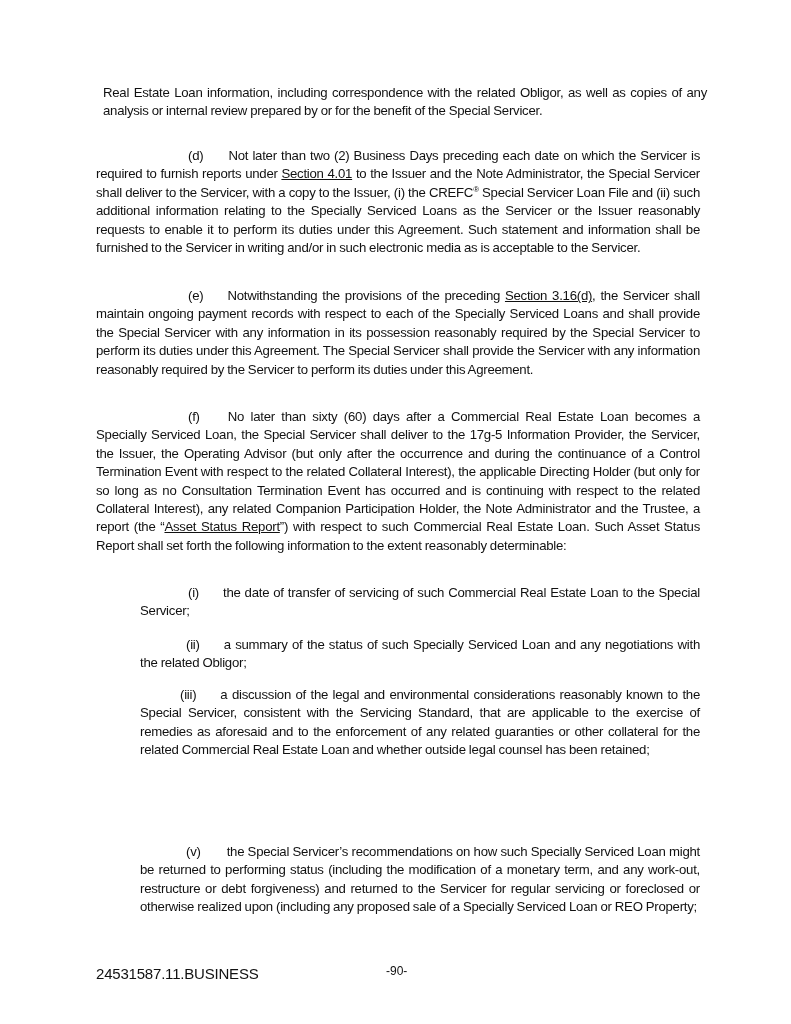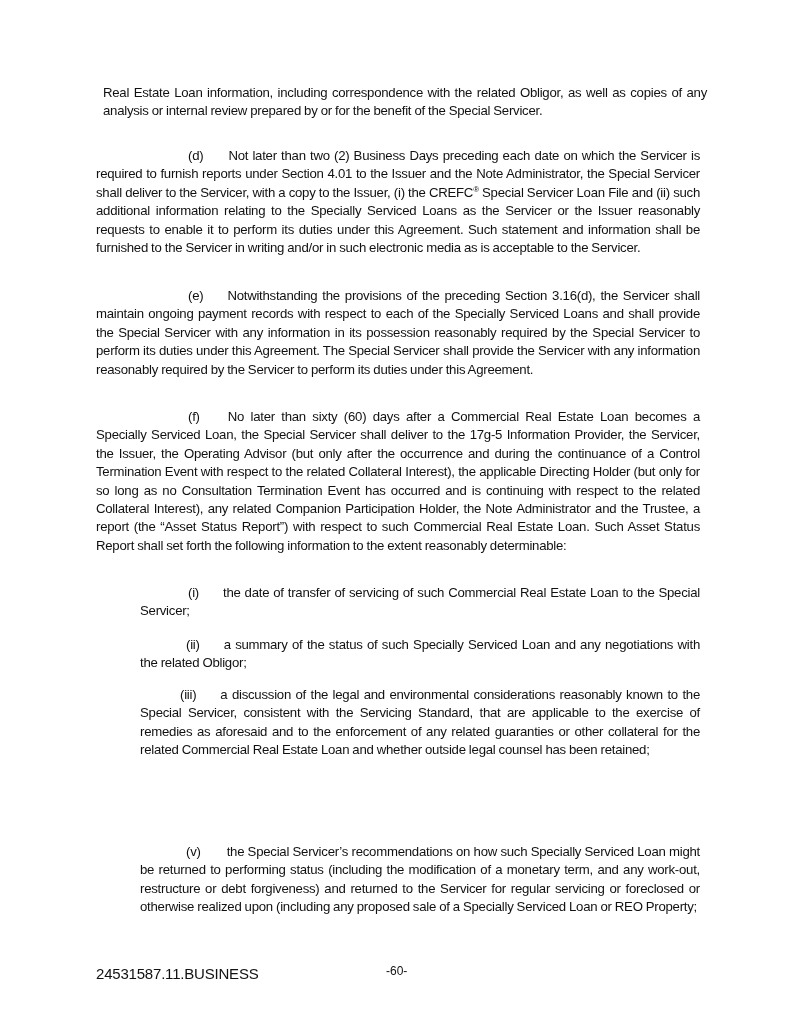--- a/index.html
+++ b/index.html
@@ -2,21 +2,21 @@
 <html><head>
 <meta charset="utf-8">
 <style>
   html, body { margin: 0; padding: 0; background: #ffffff; }
   body { width: 791px; height: 1024px; position: relative; overflow: hidden; }
   .page {
     position: absolute; left: 0; top: 0; width: 791px; height: 1024px;
     font-family: "Liberation Sans", sans-serif; color: #111; font-size: 13.2px; line-height: 18.4px;
   }
   .para { position: absolute; text-align: justify; margin: 0; letter-spacing: -0.25px; word-spacing: -0.3px; }
-  .u { }
+  .u { text-decoration: underline; }
   sup { font-size: 8px; line-height: 0; vertical-align: 5px; }
   .tab { display: inline-block; }
   .footer-id { position: absolute; left: 96px; top: 965px; font-size: 15px; letter-spacing: -0.2px; }
   .footer-page { position: absolute; left: 386px; top: 962px; font-size: 12px; }
 </style>
 </head>
 <body>
 
 <div class="page">
 
@@ -31,15 +31,15 @@
   <p class="para" style="left:140px; top:584px; width:560px;"><span class="tab" style="width:48px;"></span><span>(i)</span><span class="tab" style="width:24px;"></span><span>the date of transfer of servicing of such Commercial Real Estate Loan to the Special Servicer;</span></p>
 
   <p class="para" style="left:140px; top:636px; width:560px;"><span class="tab" style="width:46px;"></span><span>(ii)</span><span class="tab" style="width:24px;"></span><span>a summary of the status of such Specially Serviced Loan and any negotiations with the related Obligor;</span></p>
 
   <p class="para" style="left:140px; top:686px; width:560px;"><span class="tab" style="width:40px;"></span><span>(iii)</span><span class="tab" style="width:24px;"></span><span>a discussion of the legal and environmental considerations reasonably known to the Special Servicer, consistent with the Servicing Standard, that are applicable to the exercise of remedies as aforesaid and to the enforcement of any related guaranties or other collateral for the related Commercial Real Estate Loan and whether outside legal counsel has been retained;</span></p>
 
 
   <p class="para" style="left:140px; top:843px; width:560px;"><span class="tab" style="width:46px;"></span><span>(v)</span><span class="tab" style="width:26px;"></span><span>the Special Servicer’s recommendations on how such Specially Serviced Loan might be returned to performing status (including the modification of a monetary term, and any work-out, restructure or debt forgiveness) and returned to the Servicer for regular servicing or foreclosed or otherwise realized upon (including any proposed sale of a Specially Serviced Loan or REO Property;</span></p>
 
   <div class="footer-id">24531587.11.BUSINESS</div>
-  <div class="footer-page">-60-</div>
+  <div class="footer-page">-90-</div>
 
 </div>
 
 </body></html>

